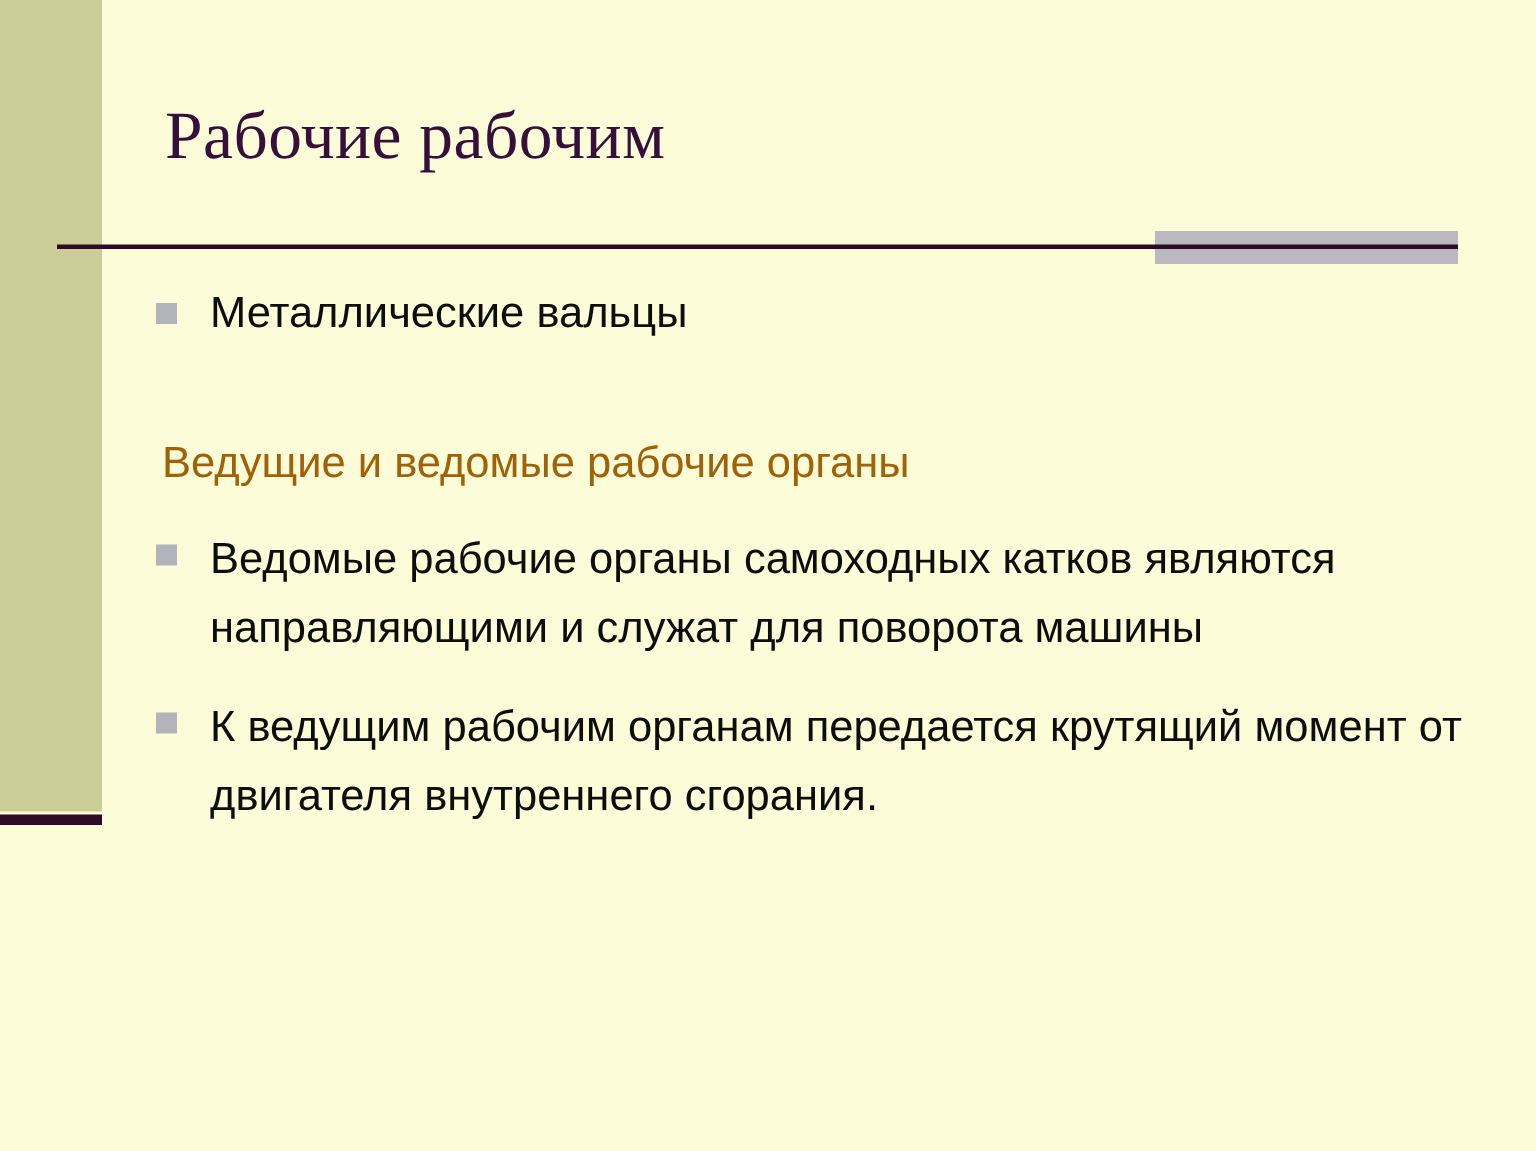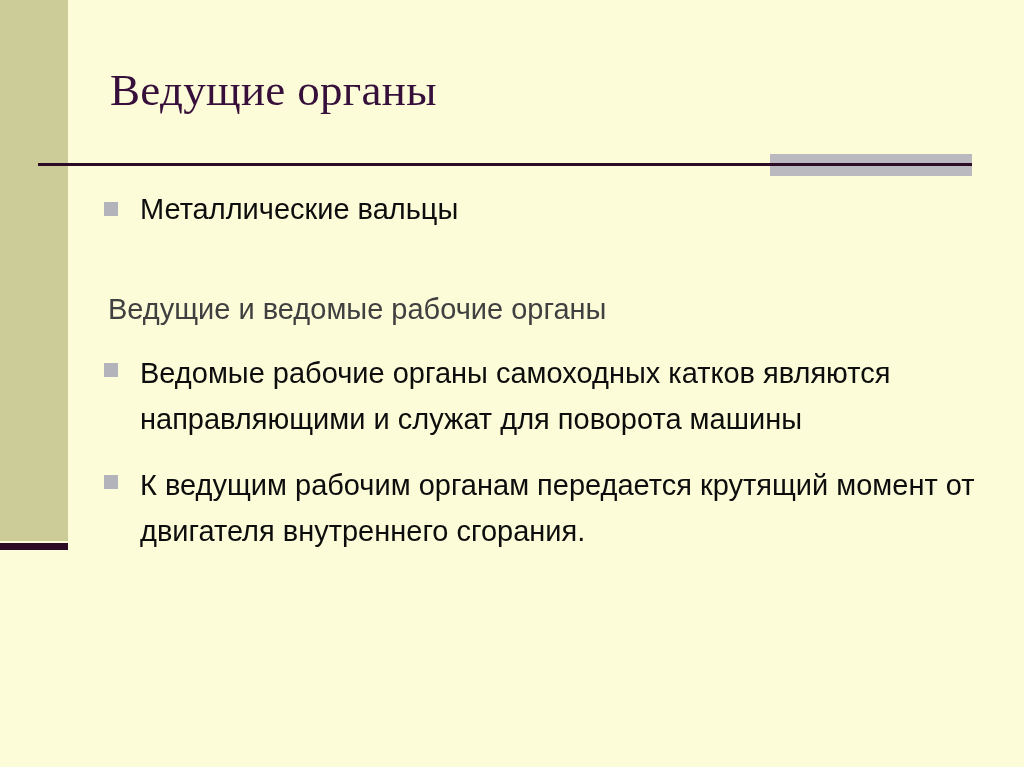--- a/index.html
+++ b/index.html
@@ -102,40 +102,40 @@
   }
 
   
   .group-a .bullet-row { margin-bottom: 8px; }
   .group-a .bullet-mark { margin-top: 12px; }
 
   
   .plain-line {
     margin-top: 62px;
     margin-left: 4px;
-    color: #404040;
+    color: #a16207;
     font-size: 29px;
     line-height: 38px;
   }
 
   
   .group-b { margin-top: 22px; }
   .group-b .bullet-row { margin-bottom: 20px; }
   .group-b .bullet-mark { margin-top: 13px; }
   .group-b .bullet-text { line-height: 46px; }
 </style>
 </head>
 <body>
 
 <div id="slide">
 
   <div class="side-band"></div>
   <div class="side-band-cap"></div>
 
-  <div class="title">Ведущие органы</div>
+  <div class="title">Рабочие рабочим</div>
 
   <div class="rule-accent"></div>
   <div class="rule"></div>
 
   <div class="body">
 
     <div class="group-a">
 
       <div class="bullet-row">
         <span class="bullet-mark"></span>

